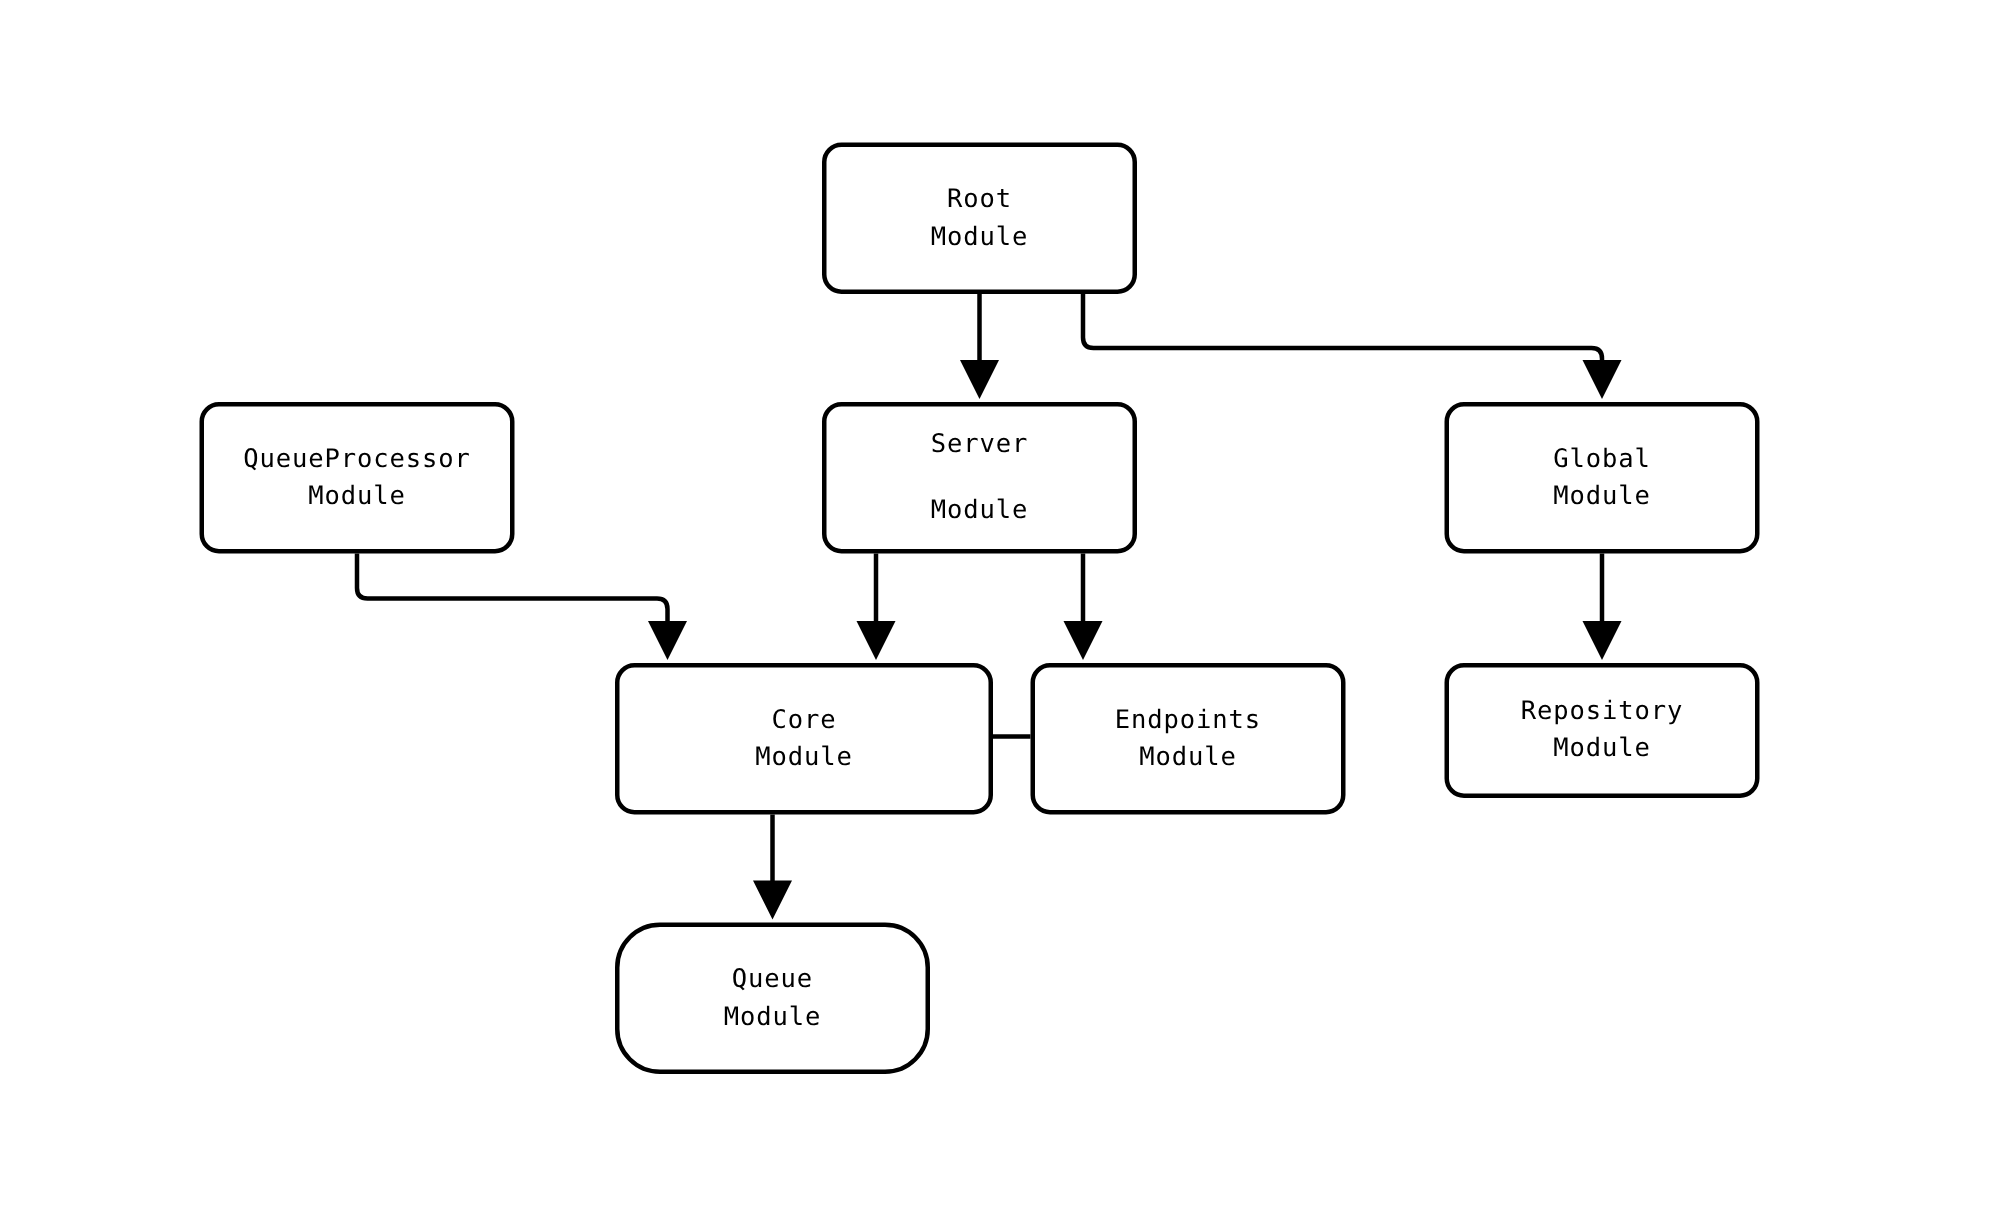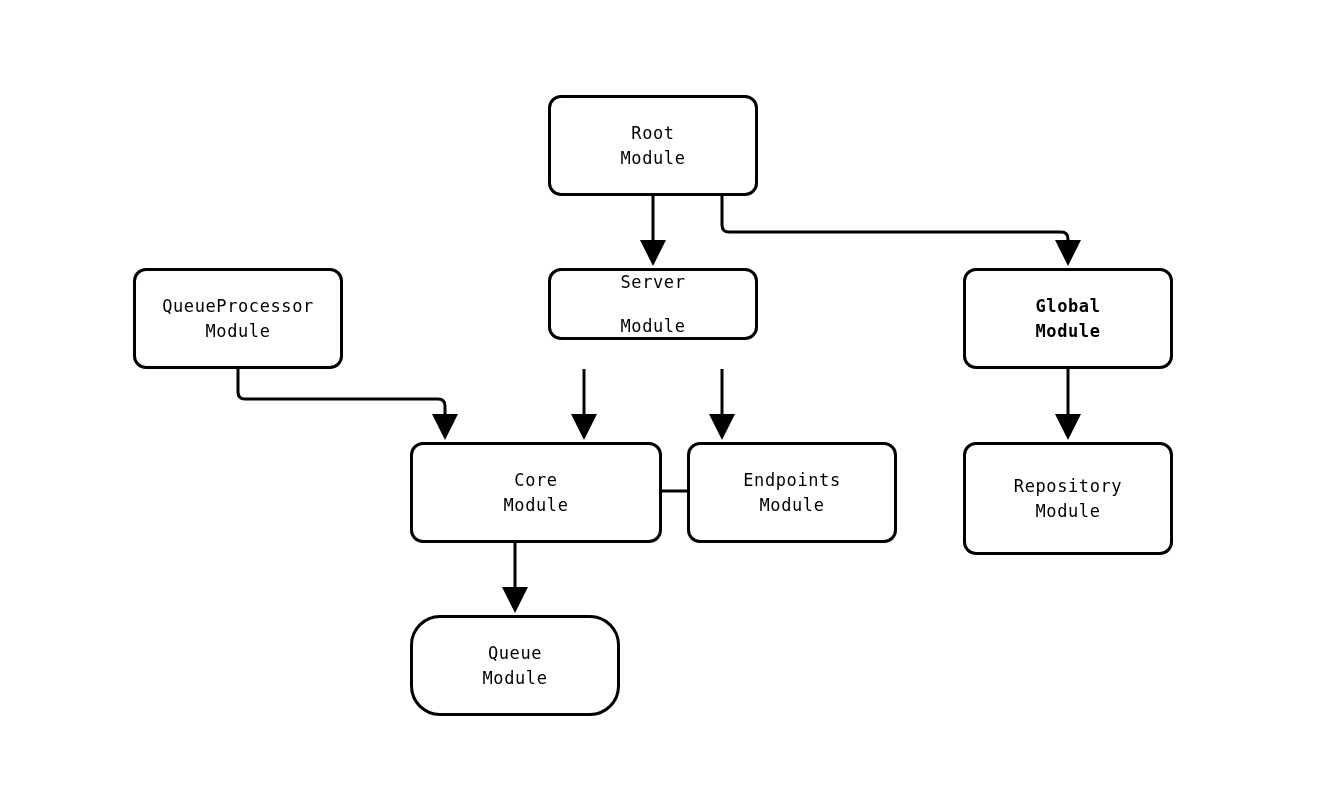--- a/index.html
+++ b/index.html
@@ -102,41 +102,41 @@
   <div class="node" style="left:548px; top:95px; width:210px; height:101px;">
     <span class="node-line">Root</span>
     <span class="node-line">Module</span>
   </div>
 
   <div class="node" style="left:133px; top:268px; width:210px; height:101px;">
     <span class="node-line">QueueProcessor</span>
     <span class="node-line">Module</span>
   </div>
 
-  <div class="node" style="left:548px; top:268px; width:210px; height:72px;gap:19px;">
+  <div class="node" style="left:548px; top:268px; width:210px; height:101px;gap:19px;">
     <span class="node-line">Server</span>
     <span class="node-line">Module</span>
   </div>
 
-  <div class="node" style="left:963px; top:268px; width:210px; height:101px;font-weight:bold;">
+  <div class="node" style="left:963px; top:268px; width:210px; height:101px;">
     <span class="node-line">Global</span>
     <span class="node-line">Module</span>
   </div>
 
   <div class="node" style="left:410px; top:442px; width:252px; height:101px;">
     <span class="node-line">Core</span>
     <span class="node-line">Module</span>
   </div>
 
   <div class="node" style="left:687px; top:442px; width:210px; height:101px;">
     <span class="node-line">Endpoints</span>
     <span class="node-line">Module</span>
   </div>
 
-  <div class="node" style="left:963px; top:442px; width:210px; height:113px;">
+  <div class="node" style="left:963px; top:442px; width:210px; height:90px;">
     <span class="node-line">Repository</span>
     <span class="node-line">Module</span>
   </div>
 
   <div class="node" style="left:410px; top:615px; width:210px; height:101px;border-radius:30px;">
     <span class="node-line">Queue</span>
     <span class="node-line">Module</span>
   </div>
 
 </div>

